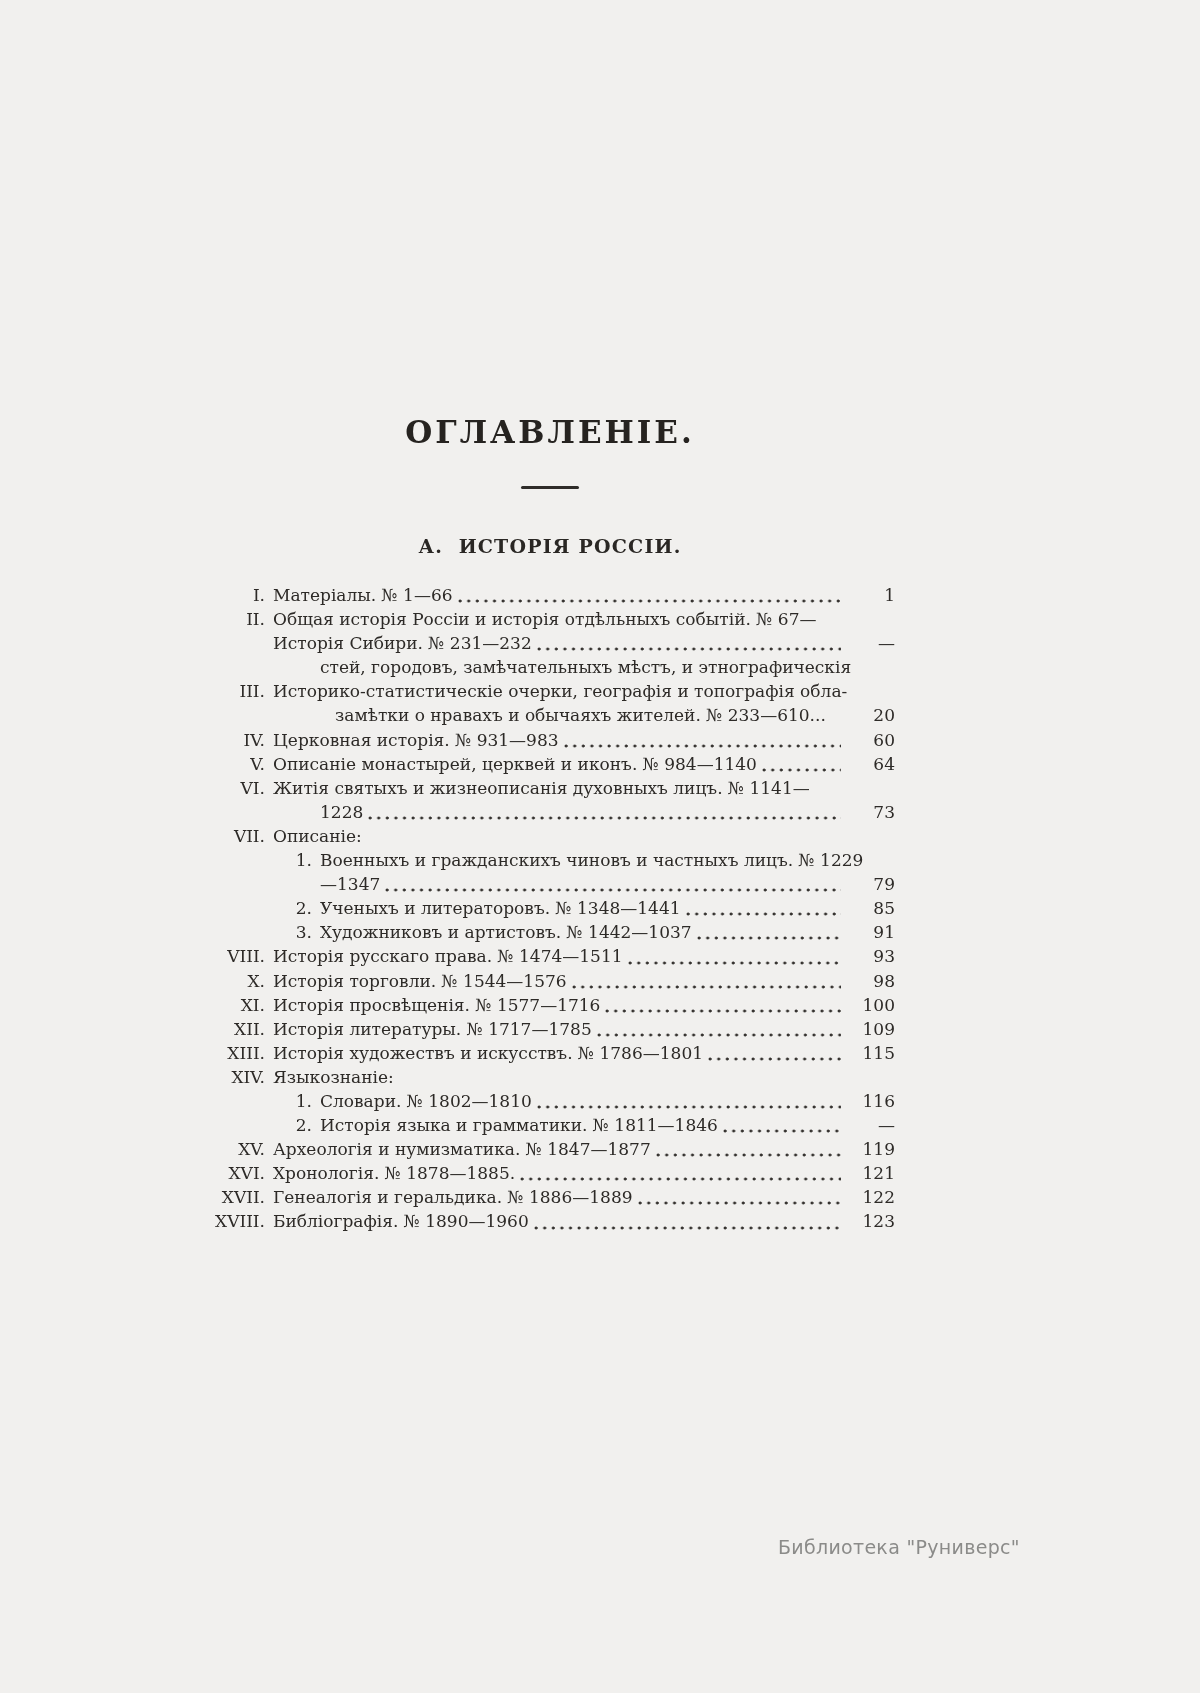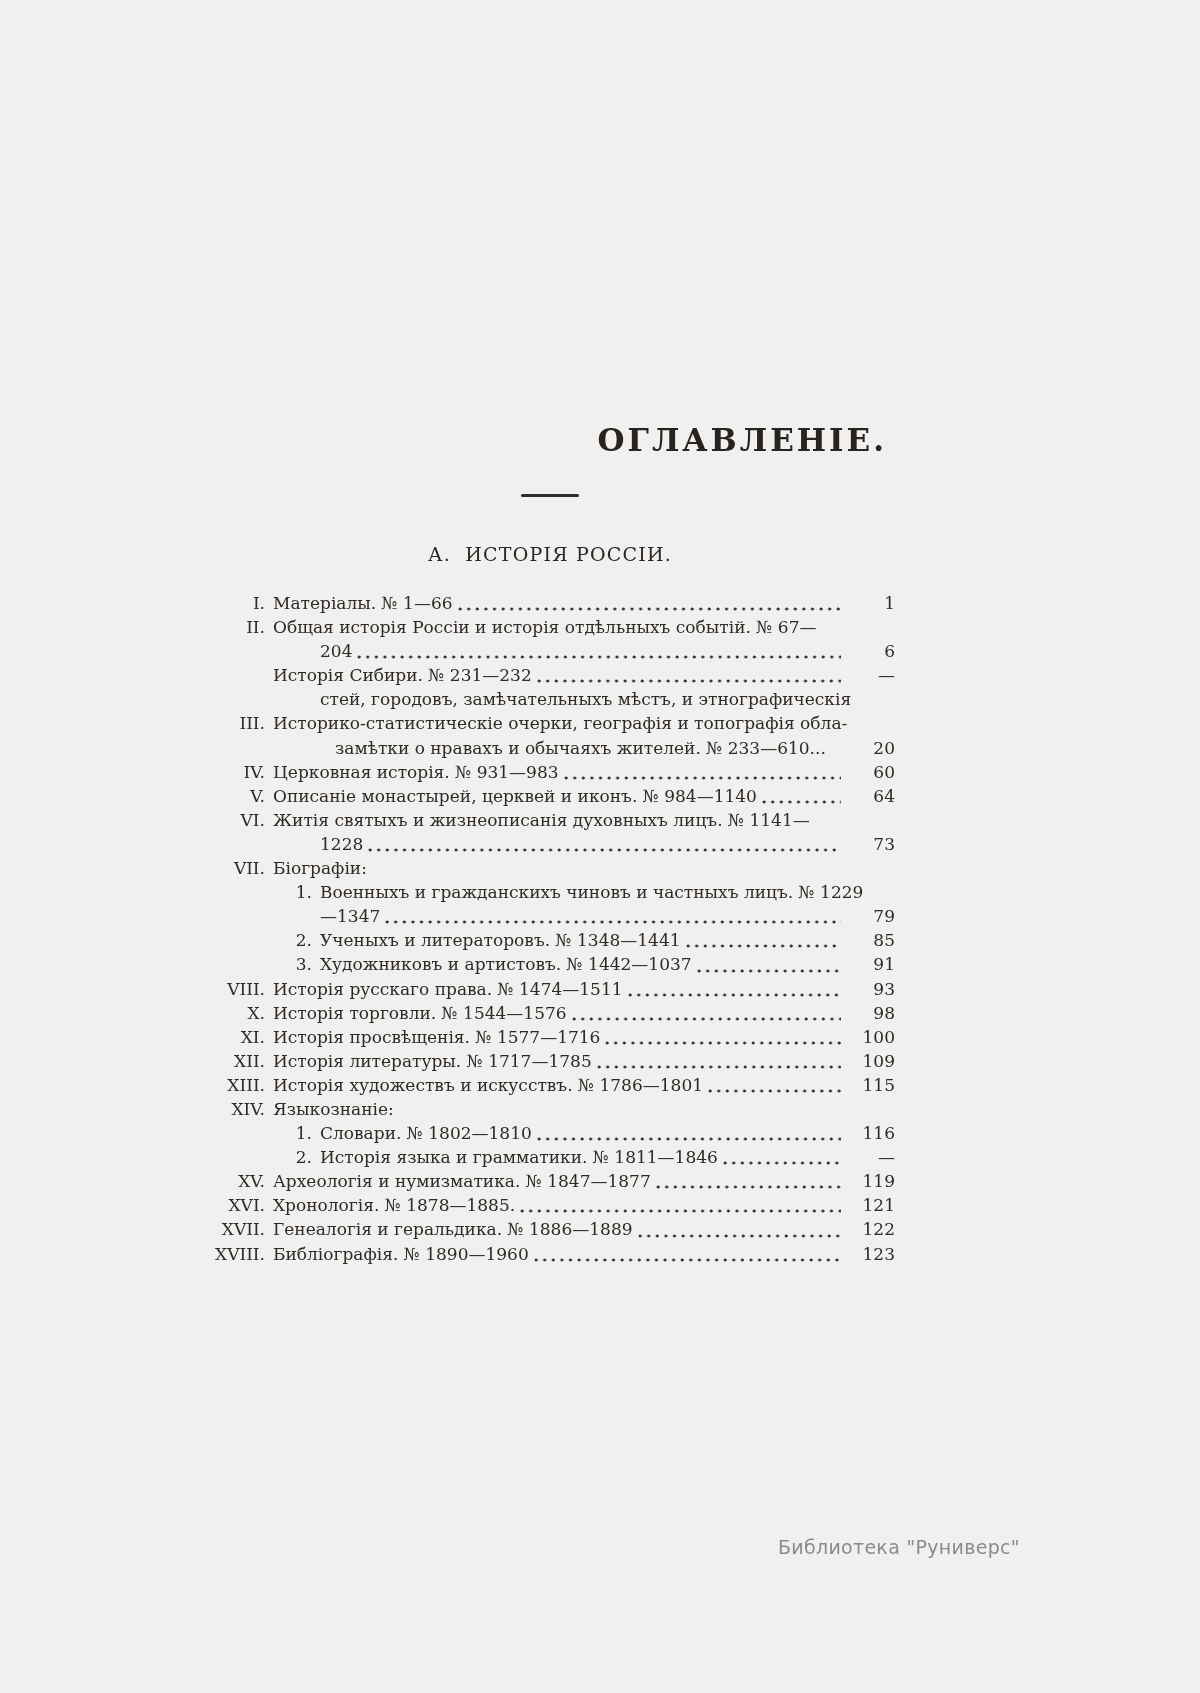--- a/index.html
+++ b/index.html
@@ -17,40 +17,40 @@
     color: #2d2a27;
   }
   .content {
     position: absolute;
     left: 205px;
     top: 0;
     width: 690px;
     padding-top: 414px;
   }
   .title {
-    margin: 8px;
-    text-align: right;
+    margin: 0;
+    text-align: center;
     font-size: 31px;
     font-weight: bold;
     letter-spacing: 3px;
     color: #262320;
     white-space: pre;
   }
   .rule {
     width: 58px;
     height: 3px;
     background: #2f2c29;
     border-radius: 2px;
     margin: 36px auto 0 auto;
   }
   .section {
     margin: 46px 0 0 0;
     text-align: center;
     font-size: 19px;
-    font-weight: normal;
+    font-weight: bold;
     letter-spacing: 1.2px;
     white-space: pre;
     color: #2a2724;
   }
   .toc {
     margin-top: 26px;
     font-size: 17px;
   }
   .row {
     display: flex;
@@ -113,26 +113,20 @@
     <span class="pg">1</span>
   </div>
 
   <div class="row i0">
     <span class="num">II.</span>
     <span class="text">Общая исторія Россіи и исторія отдѣльныхъ событій. № 67—</span>
     <div class="dots off"></div>
     <span class="pg"></span>
   </div>
 
-  <div class="row i1">
-    <span class="num"></span>
-    <span class="text">204</span>
-    <div class="dots"></div>
-    <span class="pg">6</span>
-  </div>
 
 
 
   <div class="row i0">
     <span class="num"></span>
     <span class="text">Исторія Сибири. № 231—232</span>
     <div class="dots"></div>
     <span class="pg">—</span>
   </div>
 
@@ -180,21 +174,21 @@
 
   <div class="row i1">
     <span class="num"></span>
     <span class="text">1228</span>
     <div class="dots"></div>
     <span class="pg">73</span>
   </div>
 
   <div class="row i0">
     <span class="num">VII.</span>
-    <span class="text">Біографіи:</span>
+    <span class="text">Описаніе:</span>
     <div class="dots off"></div>
     <span class="pg"></span>
   </div>
 
   <div class="row i1">
     <span class="num">1.</span>
     <span class="text">Военныхъ и гражданскихъ чиновъ и частныхъ лицъ. № 1229</span>
     <div class="dots off"></div>
     <span class="pg"></span>
   </div>

